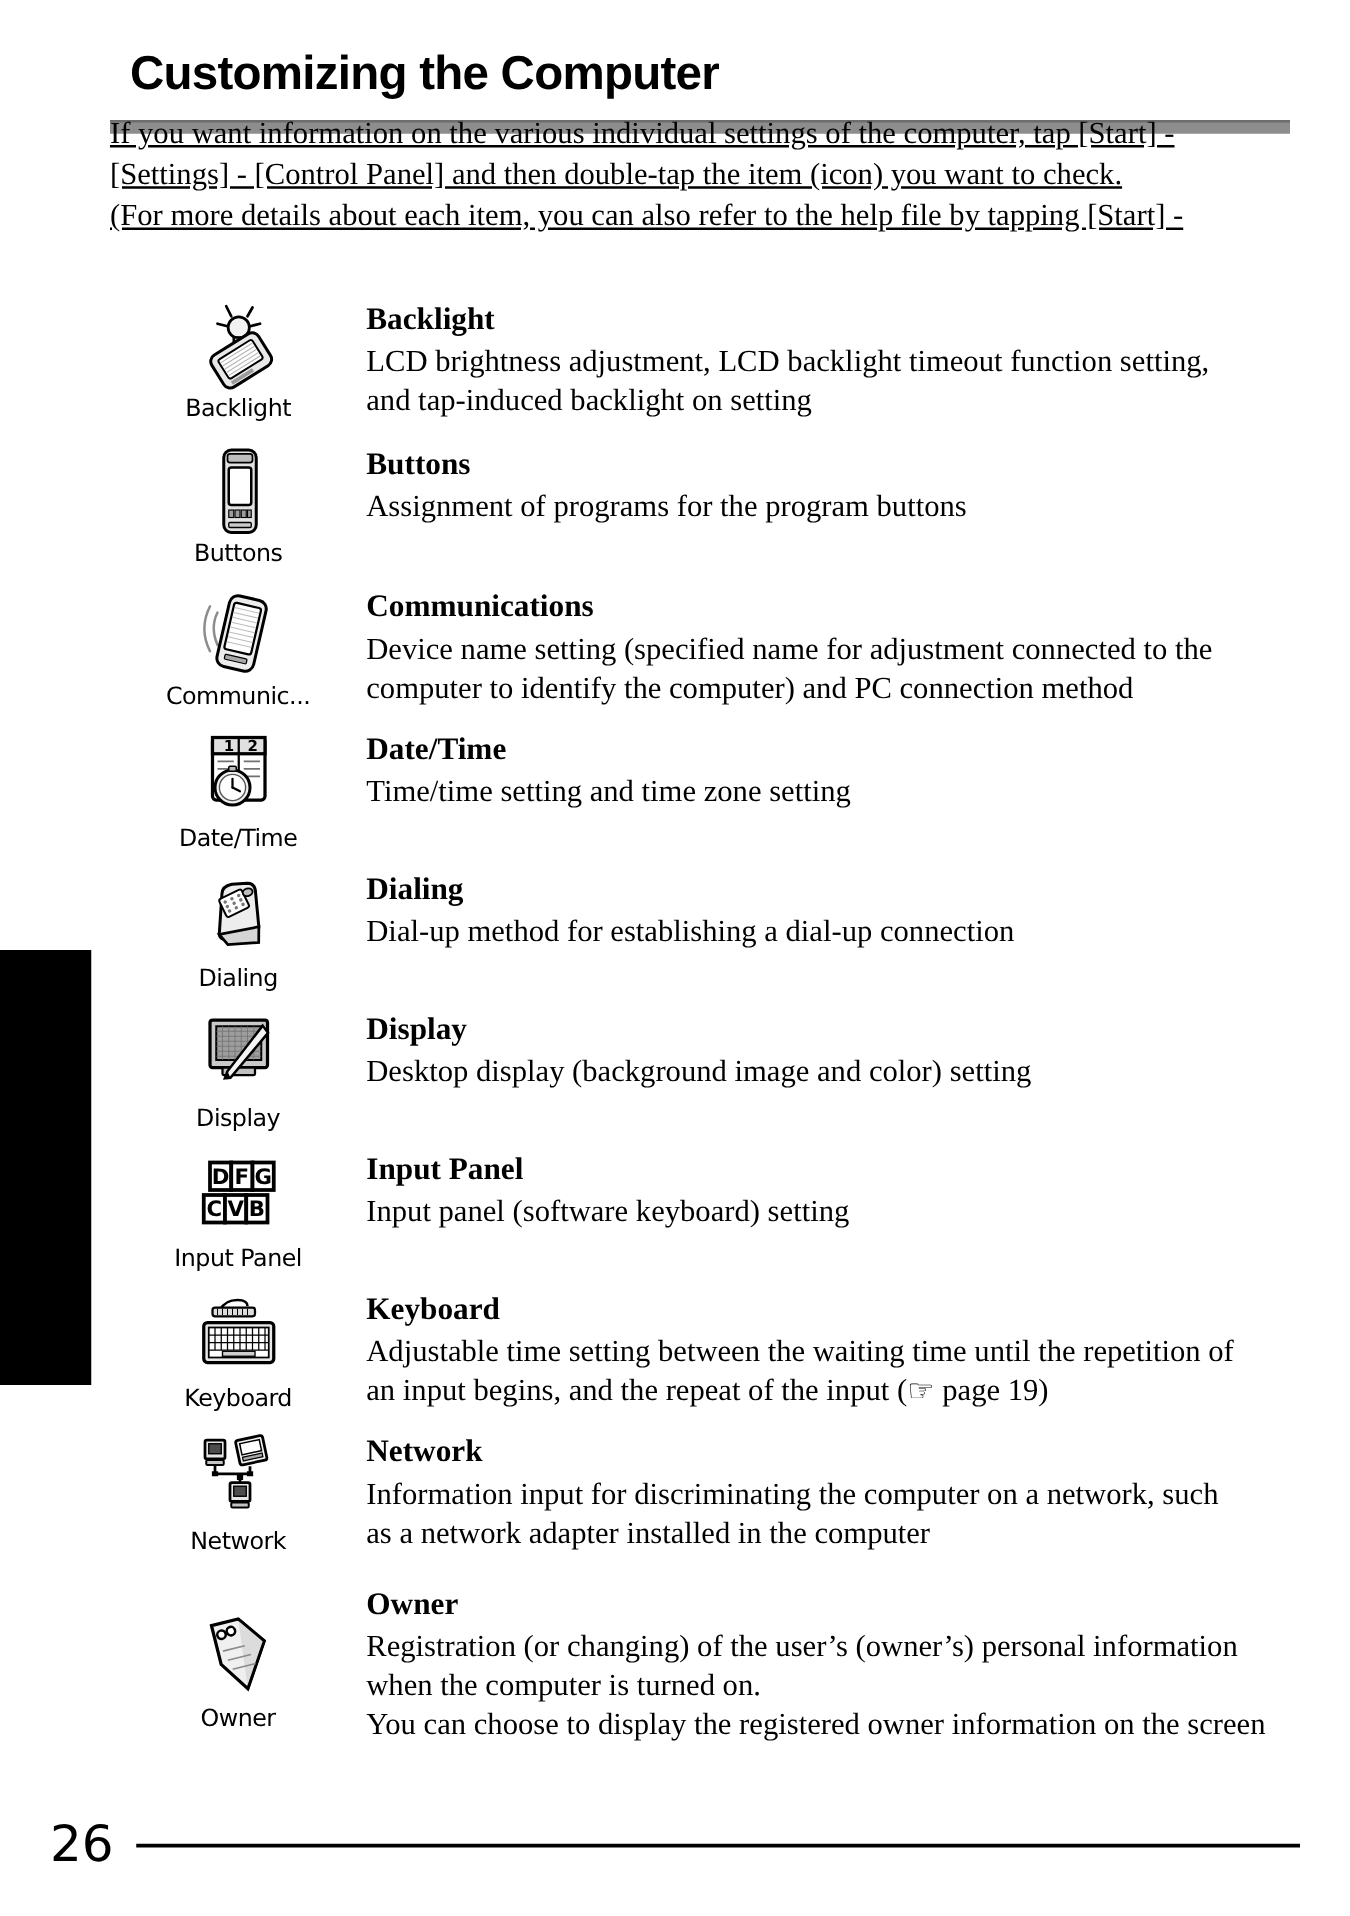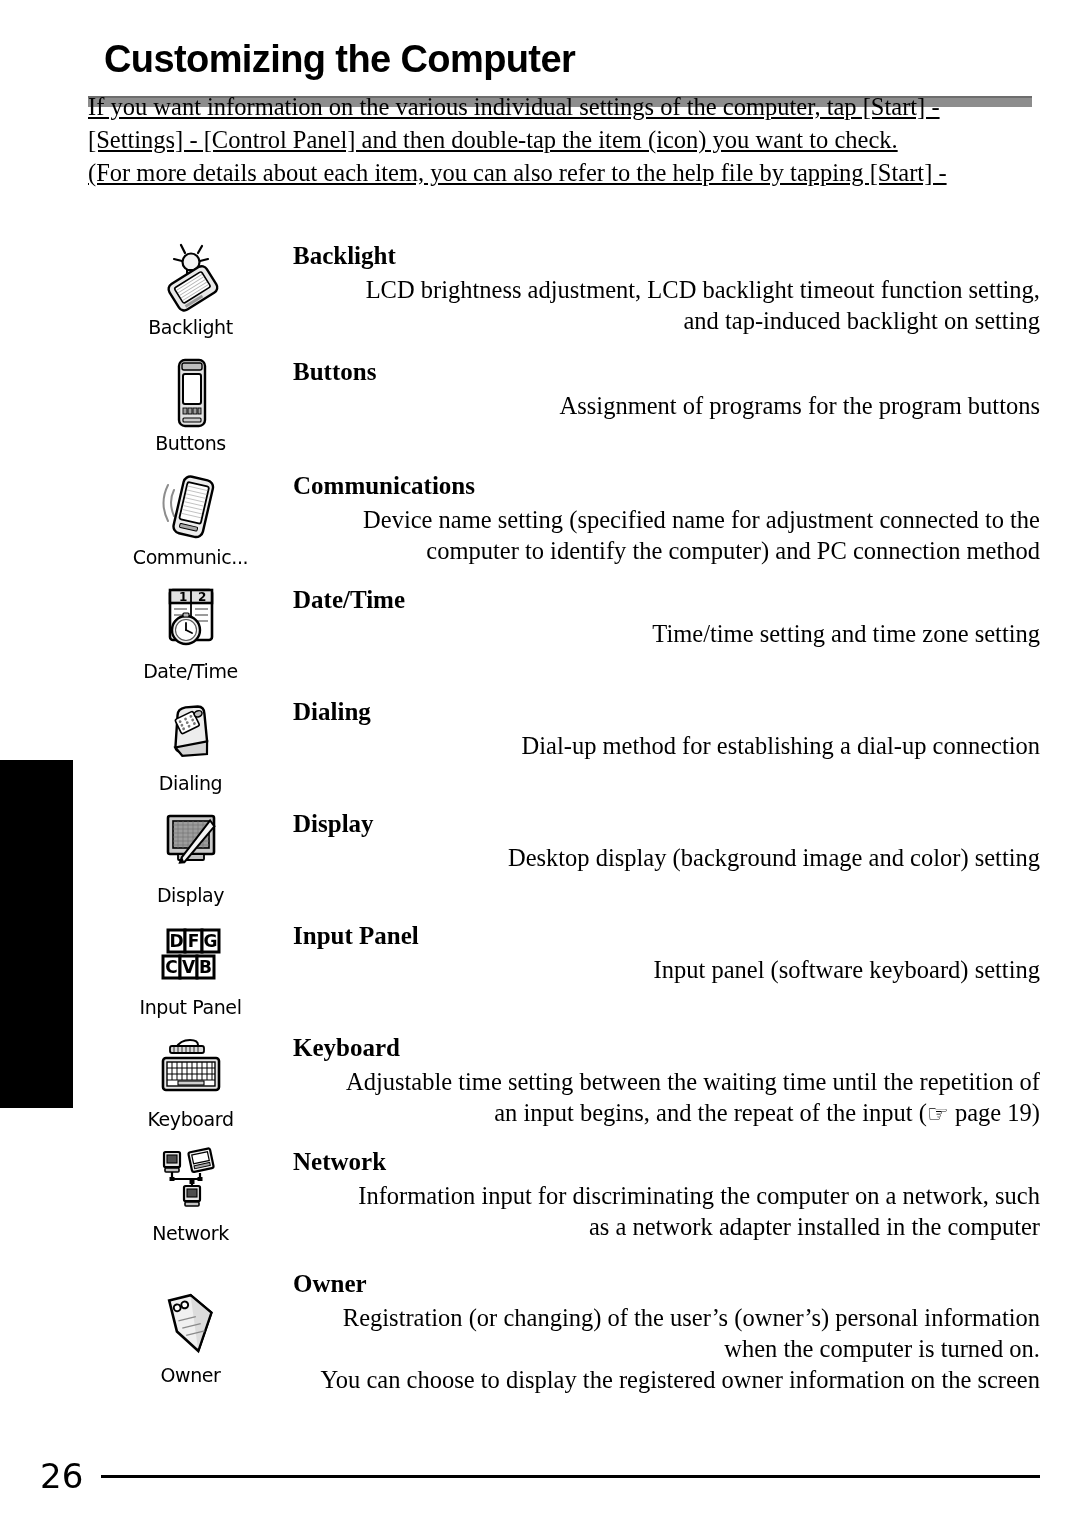--- a/index.html
+++ b/index.html
@@ -118,39 +118,38 @@
     font-size: 25px;
     line-height: 32px;
     margin: 0 0 2px 0;
     white-space: nowrap;
   }
   .item-desc {
     font-size: 24.5px;
     line-height: 31px;
     margin: 0;
     white-space: nowrap;
-    text-align: right;
   }
   .hand-icon {
     display: inline-block;
     vertical-align: -1px;
   }
 
   
   .footer {
     position: absolute;
     left: 40px;
     bottom: 40px;
     width: 1000px;
     display: flex;
     align-items: center;
   }
   .page-number {
     font-family: "DejaVu Sans", sans-serif;
-    font-size: 34px;
+    font-size: 40px;
     line-height: 34px;
     font-weight: 400;
     color: #000;
   }
   .footer-rule {
     margin-left: 18px;
     flex: 1 1 auto;
     height: 3px;
     background: #000;
   }

